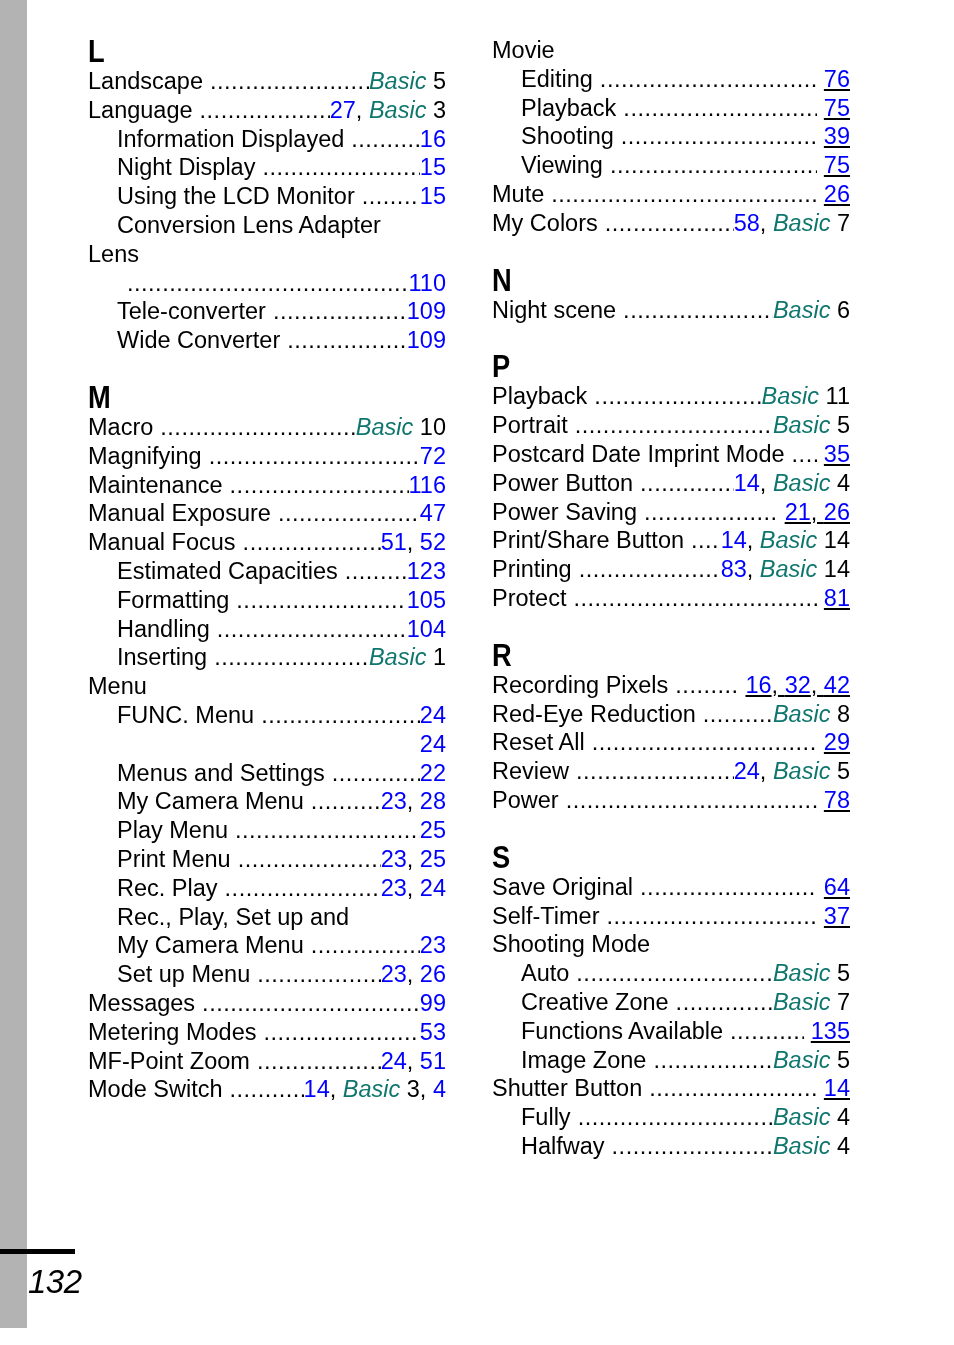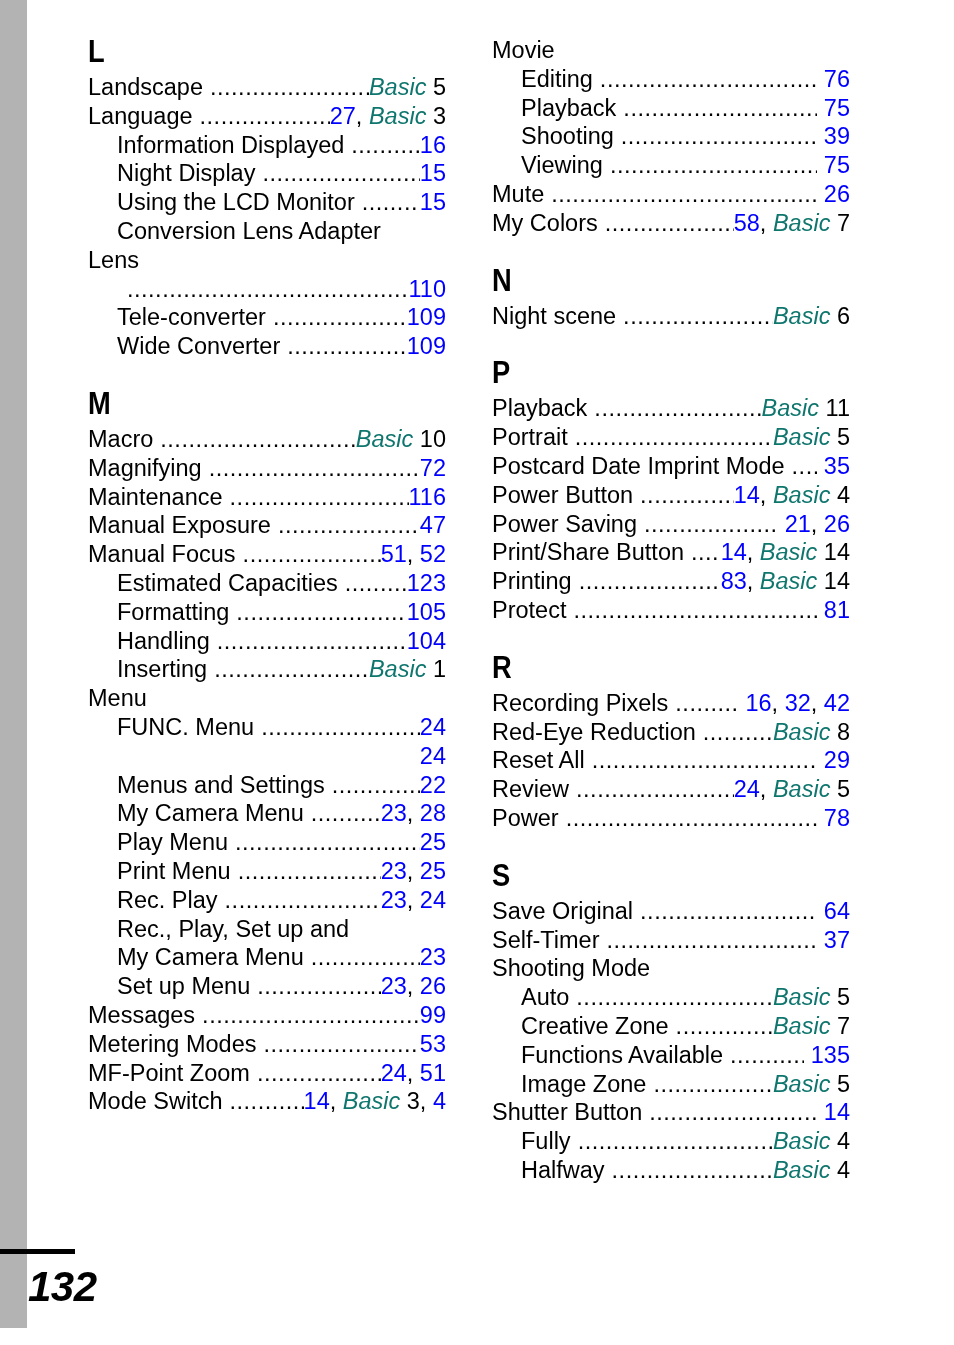--- a/index.html
+++ b/index.html
@@ -38,21 +38,21 @@
     line-height: 1.0;
     color: #000;
     letter-spacing: -0.5px;
     font-family: "Liberation Sans", sans-serif;
     transform: scaleX(0.88);
     transform-origin: left center;
   }
   .sect-first .sect-letter { margin-top: 0; }
   .sect { margin-top: 27px; }
   .sect.sect-first { margin-top: 0; }
-  .sect-body { margin-top: 6px; }
+  .sect-body { margin-top: 0; }
 
   
   .entry {
     display: flex;
     align-items: baseline;
     font-size: 23.5px;
     line-height: 28.8px;
     color: #000;
     white-space: nowrap;
     overflow: hidden;
@@ -65,42 +65,42 @@
     flex: 1 1 auto;
     overflow: hidden;
     white-space: nowrap;
     letter-spacing: 0.5px;
     min-width: 0;
   }
   .e-dots::before {
     content: "........................................................................";
   }
   .e-pages { flex: 0 0 auto; }
-  .e-pages.pad { padding-left: 7px; }
+  .e-pages.pad { padding-left: 7px; text-decoration: underline; }
   .entry.cont .e-dots { padding-left: 10px; }
 
   
   .entry.bare { justify-content: flex-end; }
 
   .pg   { color: #0000ff; }
   .bas  { font-style: italic; color: #0f766e; }
   .blk  { color: #000; }
 
   
   .footer-rule {
     position: absolute;
     left: 0; top: 1249px;
     width: 75px; height: 5px;
     background: #000;
   }
   .page-num {
     position: absolute;
     left: 28px; top: 1263px;
-    font-size: 42px;
-    font-weight: bold;
+    font-size: 33px;
+    font-weight: normal;
     font-style: italic;
     color: #000;
     letter-spacing: -0.5px;
   }
 </style>
 </head>
 <body>
 
 <div class="spine"></div>
 

